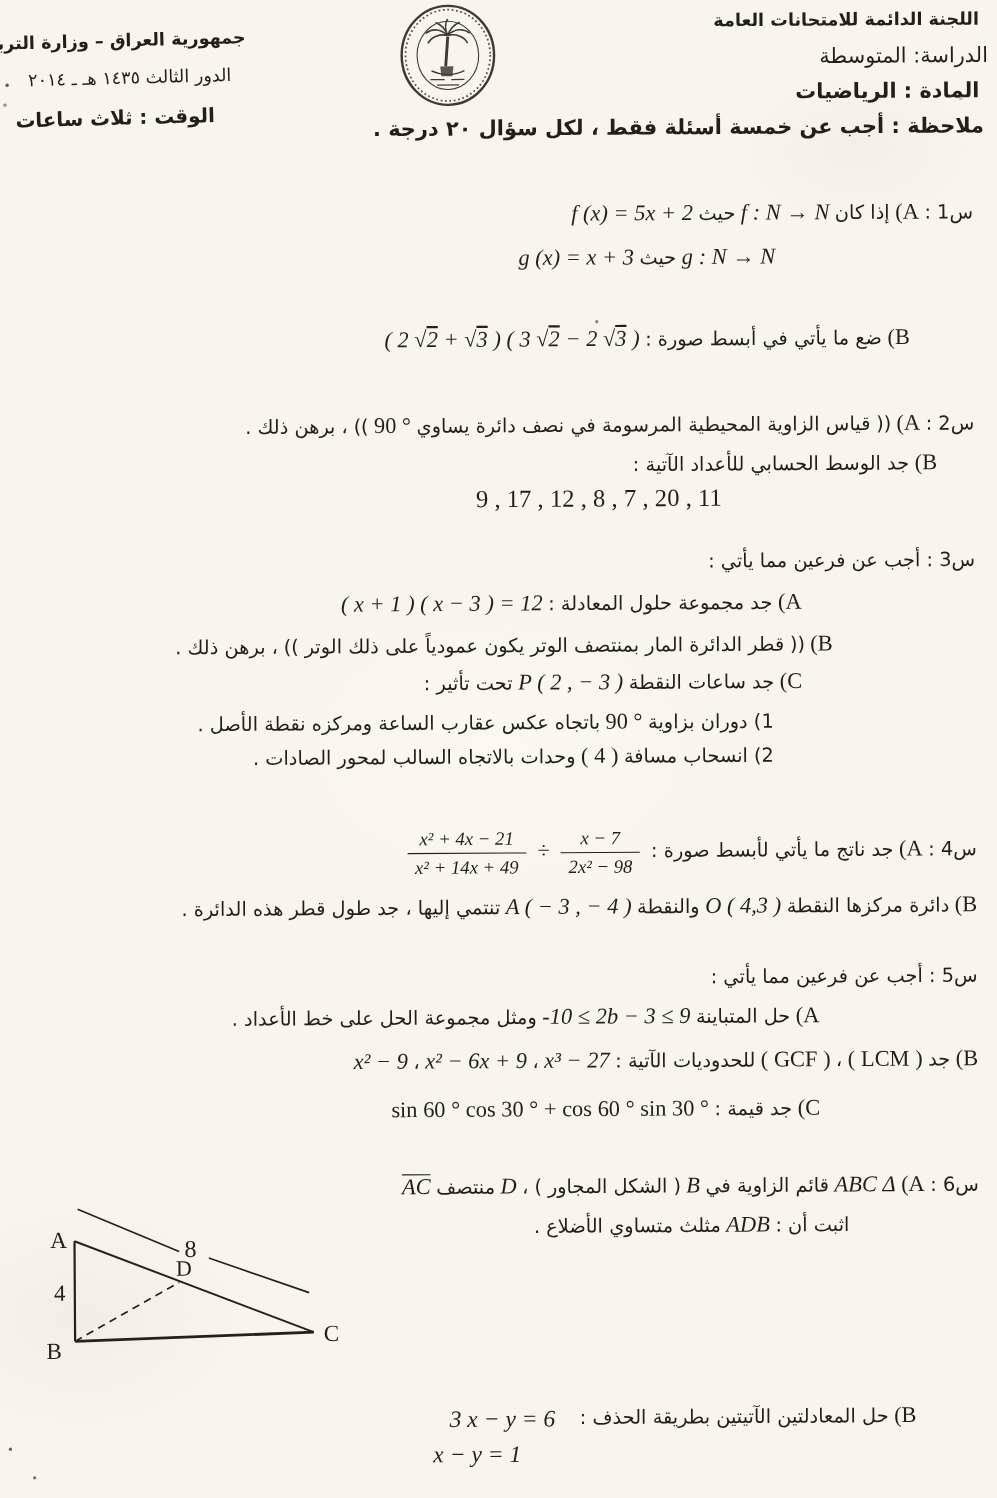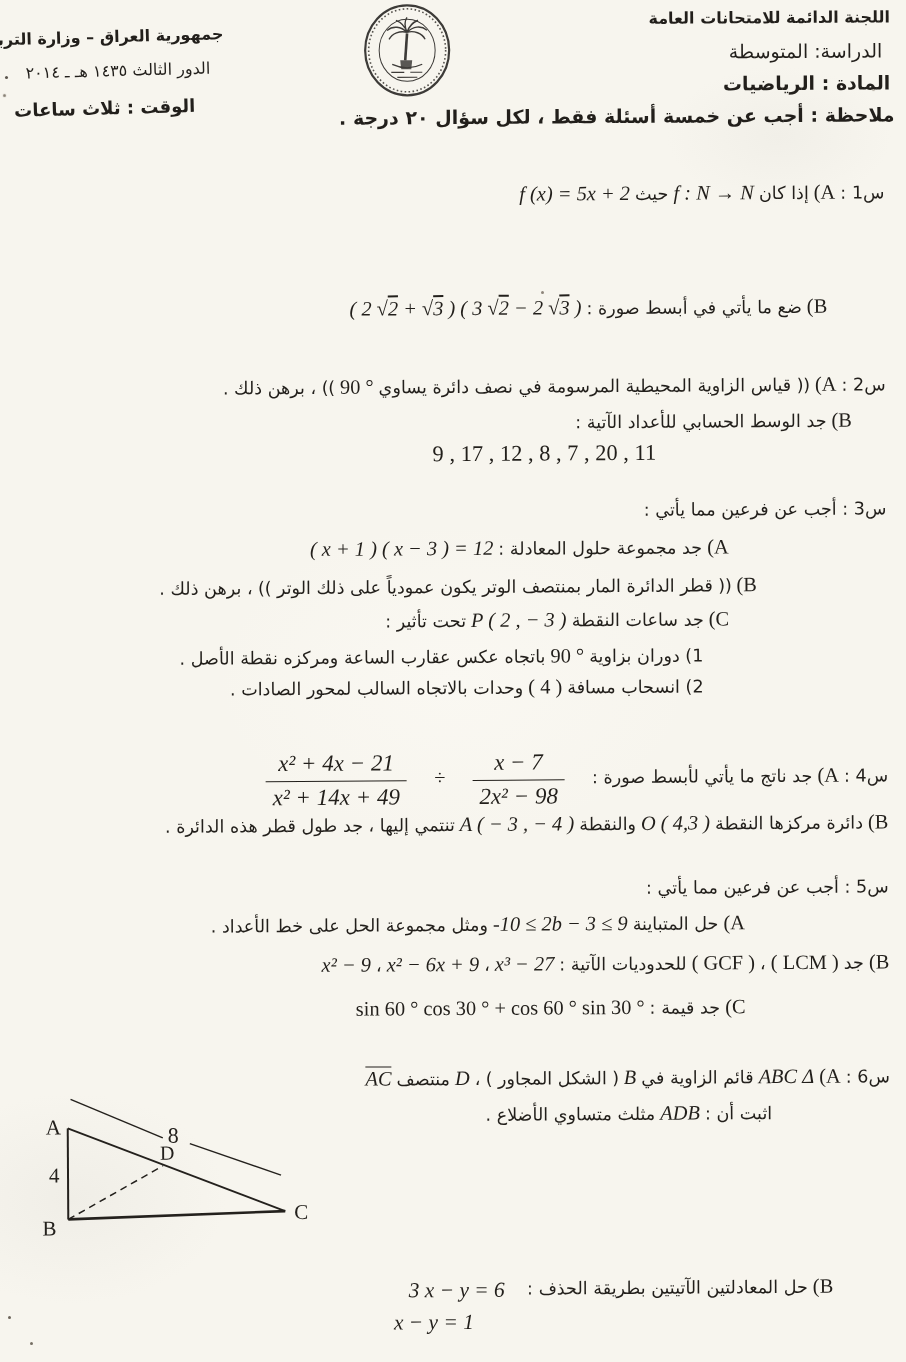--- a/index.html
+++ b/index.html
@@ -20,21 +20,21 @@
     font-size:20px;line-height:1.25;
   }
   .line > span{margin:0 2.5px;}
   .ar{font-family:"DejaVu Sans",sans-serif;font-size:0.88em;letter-spacing:-0.2px;}
   .en{font-family:"Liberation Serif",serif;font-style:italic;font-size:1.02em;}
   .en.up{font-style:normal;}
   .mt{font-style:inherit;}
   .sqr{font-style:normal;}
   .sqr .rad{text-decoration:overline;font-style:italic;}
   .ovl{display:inline-block;border-top:1.5px solid currentColor;padding-top:1px;line-height:1.05;font-style:italic;text-align:right;}
-  .frac{display:inline-block;vertical-align:middle;text-align:center;margin:0 22px;font-size:23px;}
+  .frac{display:inline-block;vertical-align:middle;text-align:center;margin:0 5px;font-size:17px;}
   .fn{display:block;padding:1px 7px 2px;border-bottom:1.5px solid currentColor;}
   .fd{display:block;padding:2px 7px 0;}
   .hl{position:absolute;white-space:nowrap;direction:rtl;}
   .b{font-weight:bold;}
   #hdr-left{position:absolute;left:0;top:0;width:906px;height:130px;transform:rotate(-1.2deg);}
   #q4a{line-height:50px;}
   #q4a .frac{line-height:1.25;}
   .eq{position:absolute;white-space:nowrap;direction:ltr;font-family:"Liberation Serif",serif;font-style:italic;font-size:21px;}
   .speck{position:absolute;left:0;top:0;width:3px;height:3px;border-radius:50%;background:transparent;
     box-shadow:5px 76px 0 #5a544c, 3px 94px 1px #847c70, 8px 1316px 0 #6b645a,
@@ -42,21 +42,21 @@
   svg text{font-family:"Liberation Serif",serif;}
 </style>
 </head>
 <body>
 
 <div class="speck"></div>
 
 <div class="sheet">
 
   <div class="hl b" style="right:12px;top:10px;font-size:16px;">اللجنة الدائمة للامتحانات العامة</div>
-  <div class="hl" style="right:20px;top:42px;font-size:19px;">الدراسة:  المتوسطة</div>
+  <div class="hl" style="right:4px;top:42px;font-size:19px;">الدراسة:  المتوسطة</div>
   <div class="hl b" style="right:12px;top:74px;font-size:19px;">المادة : الرياضيات</div>
   <div class="hl b" style="right:8px;top:106px;font-size:19px;">ملاحظة : أجب عن خمسة أسئلة فقط ، لكل سؤال ٢٠ درجة .</div>
 
   <div id="hdr-left">
     <div class="hl b" style="right:678px;top:18px;font-size:16px;">جمهورية العراق – وزارة التربية</div>
     <div class="hl" style="right:692px;top:52px;font-size:16px;">الدور الثالث ١٤٣٥ هـ ـ ٢٠١٤</div>
     <div class="hl b" style="right:708px;top:88px;font-size:18px;">الوقت : ثلاث ساعات</div>
   </div>
 
   <div style="position:absolute;left:366px;top:2px;">
@@ -66,20 +66,21 @@
       <ellipse cx="45" cy="48" rx="28" ry="31" fill="none" stroke="#3d3b38" stroke-width="1"></ellipse>
       <path d="M45,30 C39,24 31,23 25,28 M45,30 C51,24 59,23 65,28 M45,30 C38,28 30,31 27,37 M45,30 C52,28 60,31 63,37 M45,30 C42,23 43,18 45,15 M45,30 C47,24 51,20 56,18 M45,30 C43,24 39,20 34,18" fill="none" stroke="#3d3b38" stroke-width="1.4"></path>
       <path d="M45,31 L43,58" stroke="#3d3b38" stroke-width="2.6" fill="none"></path>
       <path d="M38,58 h12 l-1,9 h-10 z" fill="#3d3b38" opacity="0.85"></path>
       <path d="M30,62 Q45,69 60,62" fill="none" stroke="#3d3b38" stroke-width="1.2"></path>
       <path d="M29,70 h13 M48,70 h12 M35,75 h20" stroke="#3d3b38" stroke-width="1.1"></path>
     </svg>
   </div>
 
   <div class="line" style="right:16px;top:182px;"><span class="ar">س1 :</span><span class="en up" dir="ltr">(A</span><span class="ar">إذا كان</span><span class="en" dir="ltr">f : N → N</span><span class="ar">حيث</span><span class="en" dir="ltr">f (x) = 5x + 2</span></div>
+  <div class="line" style="right:196px;top:222px;"><span class="en" dir="ltr">g : N → N</span><span class="ar">حيث</span><span class="en" dir="ltr">g (x) = x + 3</span></div>
   <div class="line" style="right:74px;top:296px;"><span class="en up" dir="ltr">(B</span><span class="ar">ضع ما يأتي في أبسط صورة :</span><span class="en" dir="ltr"><span class="mt">( 3 </span><span class="sqr">√<span class="rad">2</span></span><span class="mt"> − 2 </span><span class="sqr">√<span class="rad">3</span></span><span class="mt"> )</span></span><span class="en" dir="ltr"><span class="mt">( 2 </span><span class="sqr">√<span class="rad">2</span></span><span class="mt"> + </span><span class="sqr">√<span class="rad">3</span></span><span class="mt"> )</span></span></div>
 
   <div class="line" style="right:16px;top:374px;"><span class="ar">س2 :</span><span class="en up" dir="ltr">(A</span><span class="ar">(( قياس الزاوية المحيطية المرسومة في نصف دائرة يساوي</span><span class="en up" dir="ltr">90 °</span><span class="ar">)) ، برهن ذلك .</span></div>
   <div class="line" style="right:50px;top:410px;"><span class="en up" dir="ltr">(B</span><span class="ar">جد الوسط الحسابي للأعداد الآتية :</span></div>
   <div class="line" style="right:246px;top:440px;font-size:22px;"><span class="en up" dir="ltr">9 , 17 , 12 , 8 , 7 , 20 , 11</span></div>
 
   <div class="line" style="right:16px;top:498px;"><span class="ar">س3 : أجب عن فرعين مما يأتي :</span></div>
   <div class="line" style="right:174px;top:536px;"><span class="en up" dir="ltr">(A</span><span class="ar">جد مجموعة حلول المعادلة :</span><span class="en" dir="ltr">( x + 1 ) ( x − 3 ) = 12</span></div>
   <div class="line" style="right:146px;top:574px;"><span class="en up" dir="ltr">(B</span><span class="ar">(( قطر الدائرة المار بمنتصف الوتر يكون عمودياً على ذلك الوتر )) ، برهن ذلك .</span></div>
   <div class="line" style="right:174px;top:608px;"><span class="en up" dir="ltr">(C</span><span class="ar">جد ساعات النقطة</span><span class="en" dir="ltr">P ( 2 , − 3 )</span><span class="ar">تحت تأثير :</span></div>

